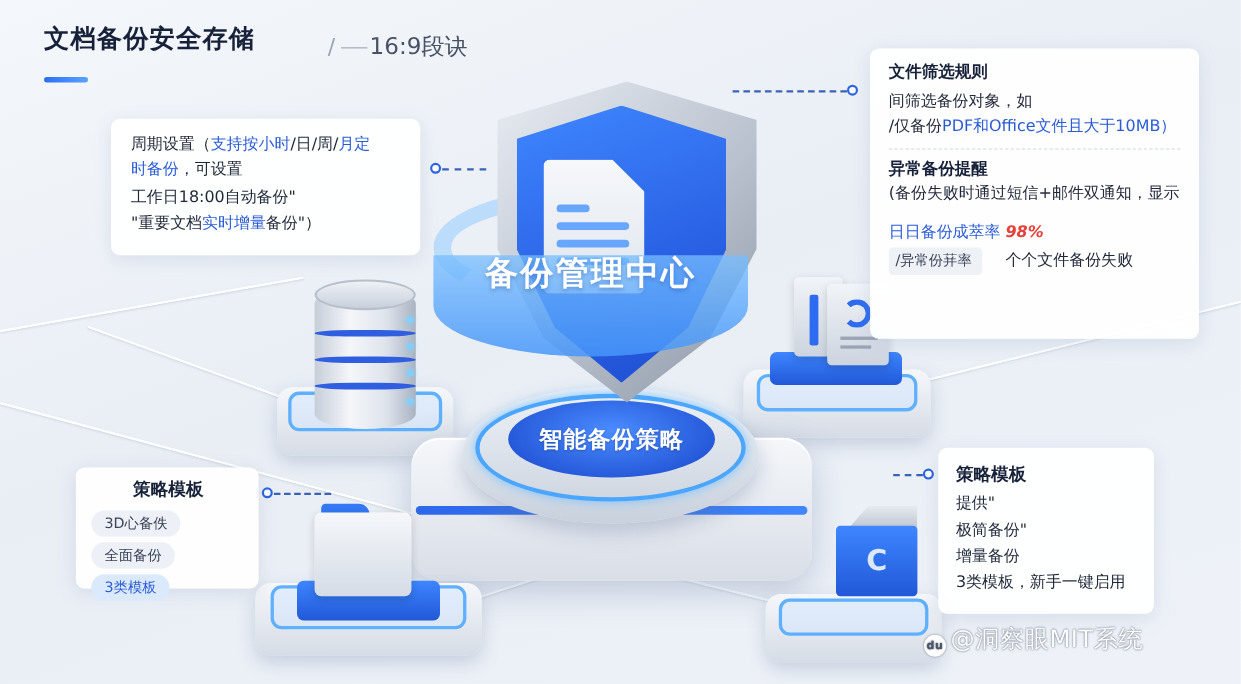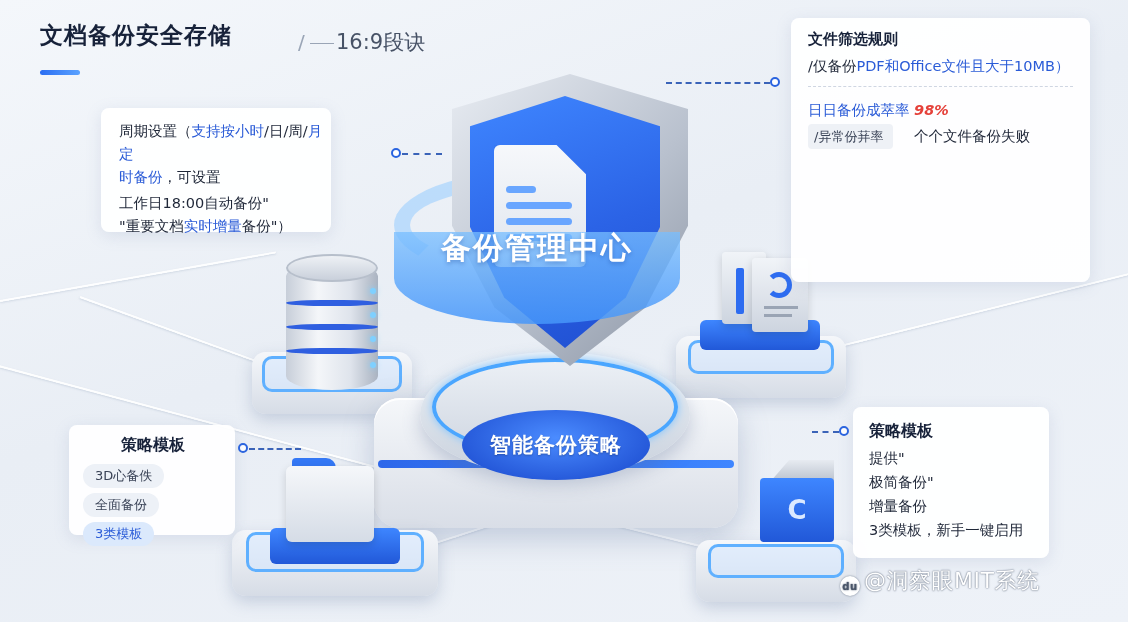--- a/index.html
+++ b/index.html
@@ -22,43 +22,43 @@
   .subtitle { position: absolute; left: 336px; top: 28px; font-size: 21px; color: #475266; }
   .title-underline { position: absolute; left: 40px; top: 70px; width: 40px; height: 5px; border-radius: 3px; background: linear-gradient(90deg, #2b6ef2, #5aa2ff); }
 
   
   .card { position: absolute; background: rgba(255,255,255,0.94); border-radius: 8px; box-shadow: 0 4px 16px rgba(120,140,175,0.18); }
   .card .h { font-size: 15px; font-weight: 700; color: #17223a; }
   .card .t { font-size: 14.5px; line-height: 23px; color: #1f2738; }
   .blue { color: #2a5bd7; }
   .red { color: #e5413a; }
 
-  .card-period { left: 101px; top: 108px; width: 230px; height: 124px; padding: 12px 0 0 18px; }
-  .card-filter { left: 791px; top: 18px; width: 299px; height: 264px; padding: 12px 14px 12px 17px; }
+  .card-period { left: 101px; top: 108px; width: 281px; height: 124px; padding: 12px 0 0 18px; }
+  .card-filter { left: 791px; top: 44px; width: 299px; height: 264px; padding: 12px 14px 12px 17px; }
   .card-filter .divider { border-top: 1px dashed #cfd6e2; margin: 8px 0 8px 0; width: 265px; }
   .card-tpl-left { left: 69px; top: 425px; width: 166px; height: 110px; padding: 10px 0 0 14px; }
   .card-tpl-left .h { text-align: center; width: 140px; font-size: 16px; margin-bottom: 6px; }
   .chip { display: inline-block; font-size: 13px; padding: 3px 12px; border-radius: 12px; background: #edf1f7; color: #3a4357; margin: 2px 4px 3px 0; }
   .chip.active { background: #dbe9fc; color: #2a5bd7; }
   .card-tpl-right { left: 853px; top: 407px; width: 196px; height: 151px; padding: 14px 0 0 16px; }
   .card-tpl-right .h { font-size: 16px; margin-bottom: 4px; }
   .card-tpl-right .t { line-height: 24px; }
 
   .pill-grey { display: inline-block; font-size: 13px; padding: 1px 10px 1px 6px; background: #eef1f6; border-radius: 4px; color: #3a4357; }
 
   
   .dot { position: absolute; width: 10px; height: 10px; border-radius: 50%; border: 2.5px solid #2a64e0; background: #fff; }
   .dash { position: absolute; border-top: 2px dashed #3a63b8; }
 
   
   .base-plate { position: absolute; border-radius: 26px; background: linear-gradient(180deg, #f5f7fa 0%, #d9dee7 100%); box-shadow: 0 10px 30px rgba(110,130,165,0.35), inset 0 2px 0 #fff; }
   .blue-stripe { position: absolute; height: 8px; border-radius: 4px; background: linear-gradient(90deg, #2d67ea, #3f86ff); }
   .disc-outer { position: absolute; border-radius: 50%; background: linear-gradient(180deg, #eef2f7, #c9d1dd); box-shadow: 0 8px 18px rgba(90,110,150,0.3); }
   .disc-ring { position: absolute; border-radius: 50%; border: 4px solid #4aa6ff; box-shadow: 0 0 10px #7cc2ff; }
-  .disc-inner { position: absolute; border-radius: 50%; background: radial-gradient(ellipse at 50% 40%, #4b8cff 0%, #2457d8 75%, #1c48c0 100%); display: flex; align-items: center; justify-content: center; color: #fff; font-weight: 700; font-size: 21px; letter-spacing: 1px; text-shadow: 0 1px 2px rgba(0,0,0,0.25); margin-top: 46px; }
+  .disc-inner { position: absolute; border-radius: 50%; background: radial-gradient(ellipse at 50% 40%, #4b8cff 0%, #2457d8 75%, #1c48c0 100%); display: flex; align-items: center; justify-content: center; color: #fff; font-weight: 700; font-size: 21px; letter-spacing: 1px; text-shadow: 0 1px 2px rgba(0,0,0,0.25); }
 
   
   .shield-back { position: absolute; left: 452px; top: 74px; width: 236px; height: 292px; background: linear-gradient(135deg, #e8ecf2 0%, #b9c1ce 55%, #8c95a4 100%); clip-path: polygon(50% 0, 100% 12%, 100% 52%, 82% 80%, 50% 100%, 18% 80%, 0 52%, 0 12%); }
   .shield-face { position: absolute; left: 470px; top: 96px; width: 190px; height: 252px; background: linear-gradient(160deg, #3f86ff 0%, #2b63e6 55%, #1f4ed0 100%); clip-path: polygon(50% 0, 100% 12%, 100% 52%, 82% 80%, 50% 100%, 18% 80%, 0 52%, 0 12%); }
   .doc { position: absolute; left: 494px; top: 145px; width: 92px; height: 122px; background: linear-gradient(180deg, #f6f8fb, #dfe5ee); border-radius: 6px; clip-path: polygon(0 0, 68% 0, 100% 24%, 100% 100%, 0 100%); box-shadow: 0 4px 10px rgba(0,0,0,0.2); }
   .doc-line { position: absolute; height: 7px; border-radius: 4px; background: #69a6ff; }
 
   
   .ring-band { position: absolute; left: 394px; top: 232px; width: 286px; height: 92px; border-radius: 0 0 143px 143px / 0 0 46px 46px; background: linear-gradient(180deg, rgba(120,190,255,0.75) 0%, rgba(70,150,250,0.85) 100%); display: flex; justify-content: center; }
   .ring-band-label { font-size: 30px; font-weight: 700; color: #fff; letter-spacing: 2px; text-shadow: 0 2px 4px rgba(20,60,150,0.35); margin-top: -4px; }
@@ -184,24 +184,27 @@
       <span class="blue">时备份</span><span>，可设置</span>
     </div>
     <div class="t" style="margin-top:3px;">工作日18:00自动备份"</div>
     <div class="t">
       <span>"重要文档</span><span class="blue">实时增量</span><span>备份"）</span>
     </div>
   </div>
 
   <div class="card card-filter">
     <div class="h" style="margin-bottom:6px;">文件筛选规则</div>
+    <div class="t">间筛选备份对象，如</div>
     <div class="t">
       <span>/仅备份</span><span class="blue">PDF和Office</span><span class="blue">文件且大于10MB）</span>
     </div>
     <div class="divider"></div>
+    <div class="h" style="margin-bottom:2px;">异常备份提醒</div>
+    <div class="t">(备份失败时通过短信+邮件双通知，显示</div>
     <div class="t" style="margin-top:12px;">
       <span class="blue">日日备份成萃率</span>
       <span class="red" style="font-weight:600;font-style:italic;">98%</span>
     </div>
     <div class="t" style="margin-top:2px;">
       <span class="pill-grey">/异常份荓率</span>
       <span style="margin-left:16px;">个个文件备份失败</span>
     </div>
   </div>
 

